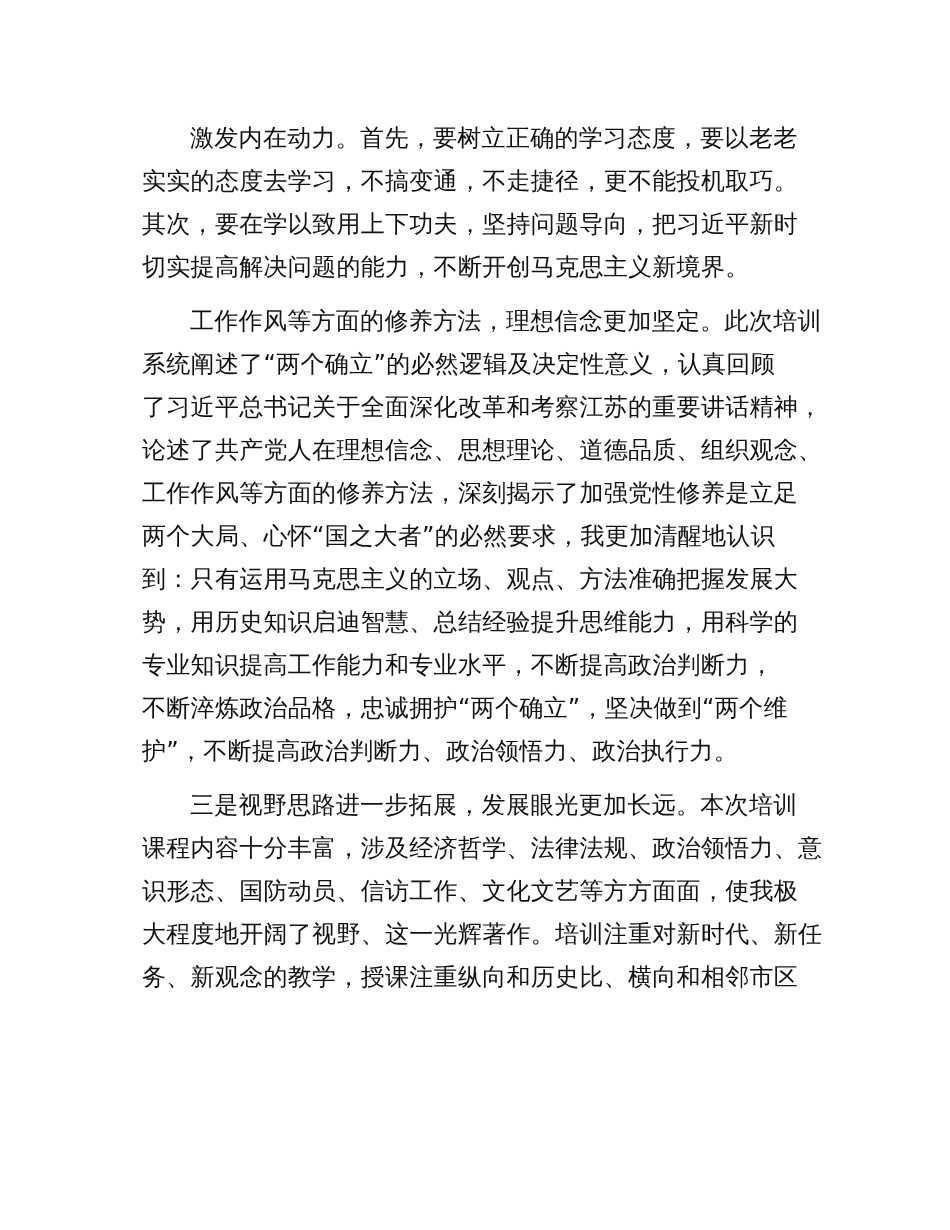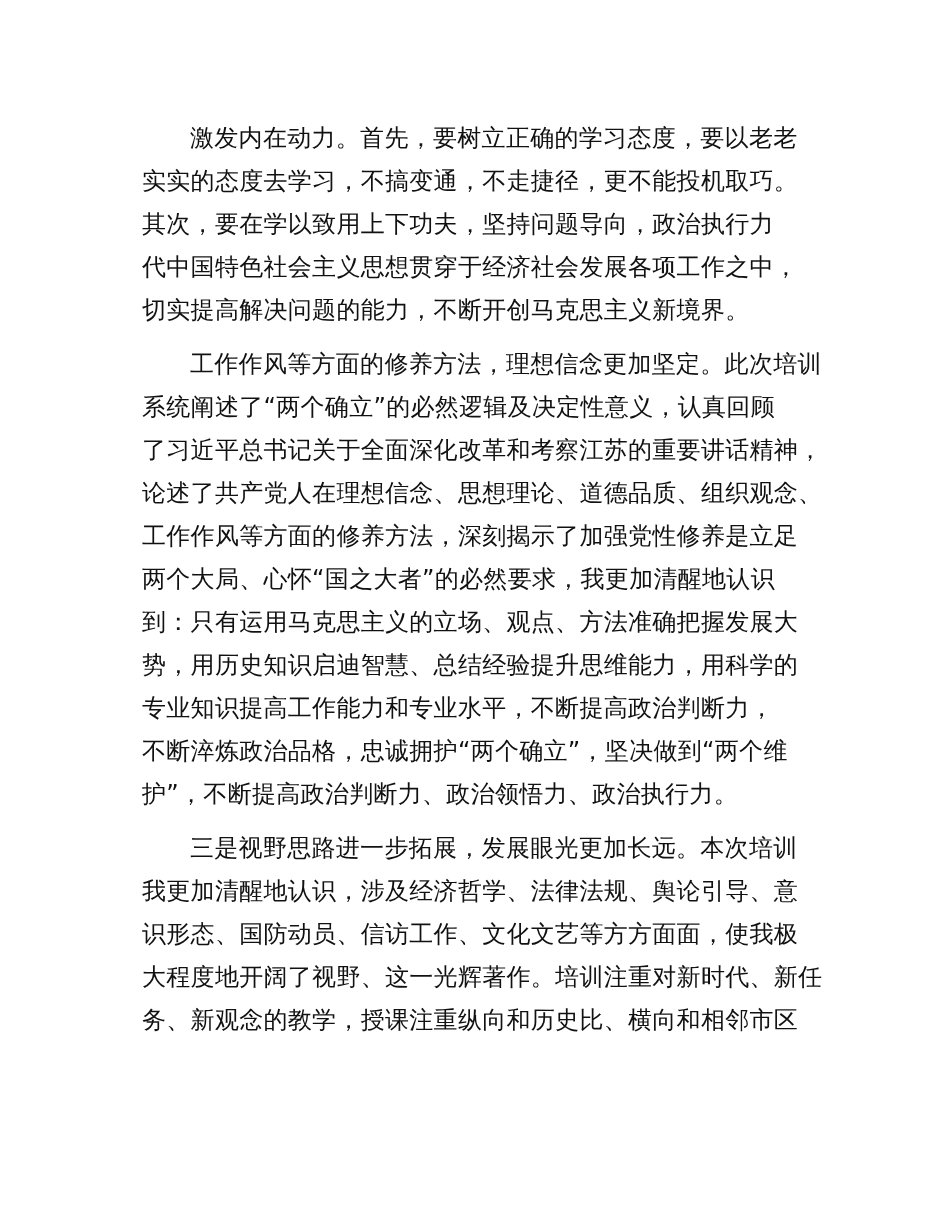--- a/index.html
+++ b/index.html
@@ -13,22 +13,21 @@
 </style>
 </head>
 <body>
 
 <div class="page">
   <div class="content">
 
     <p class="para">
       <span class="line indent">激发内在动力。首先，要树立正确的学习态度，要以老老</span>
       <span class="line">实实的态度去学习，不搞变通，不走捷径，更不能投机取巧。</span>
-      <span class="line">其次，要在学以致用上下功夫，坚持问题导向，政治执行力</span>
-      <span class="line">代中国特色社会主义思想贯穿于经济社会发展各项工作之中，</span>
+      <span class="line">其次，要在学以致用上下功夫，坚持问题导向，把习近平新时</span>
       <span class="line">切实提高解决问题的能力，不断开创马克思主义新境界。</span>
     </p>
     <div class="gap"></div>
 
     <p class="para">
       <span class="line indent">工作作风等方面的修养方法，理想信念更加坚定。此次培训</span>
       <span class="line">系统阐述了“两个确立”的必然逻辑及决定性意义，认真回顾</span>
       <span class="line">了习近平总书记关于全面深化改革和考察江苏的重要讲话精神，</span>
       <span class="line">论述了共产党人在理想信念、思想理论、道德品质、组织观念、</span>
       <span class="line">工作作风等方面的修养方法，深刻揭示了加强党性修养是立足</span>
@@ -36,20 +35,20 @@
       <span class="line">到：只有运用马克思主义的立场、观点、方法准确把握发展大</span>
       <span class="line">势，用历史知识启迪智慧、总结经验提升思维能力，用科学的</span>
       <span class="line">专业知识提高工作能力和专业水平，不断提高政治判断力，</span>
       <span class="line">不断淬炼政治品格，忠诚拥护“两个确立”，坚决做到“两个维</span>
       <span class="line">护”，不断提高政治判断力、政治领悟力、政治执行力。</span>
     </p>
     <div class="gap"></div>
 
     <p class="para">
       <span class="line indent">三是视野思路进一步拓展，发展眼光更加长远。本次培训</span>
-      <span class="line">我更加清醒地认识，涉及经济哲学、法律法规、舆论引导、意</span>
+      <span class="line">课程内容十分丰富，涉及经济哲学、法律法规、政治领悟力、意</span>
       <span class="line">识形态、国防动员、信访工作、文化文艺等方方面面，使我极</span>
       <span class="line">大程度地开阔了视野、这一光辉著作。培训注重对新时代、新任</span>
       <span class="line">务、新观念的教学，授课注重纵向和历史比、横向和相邻市区</span>
     </p>
 
   </div>
 </div>
 
 </body></html>

